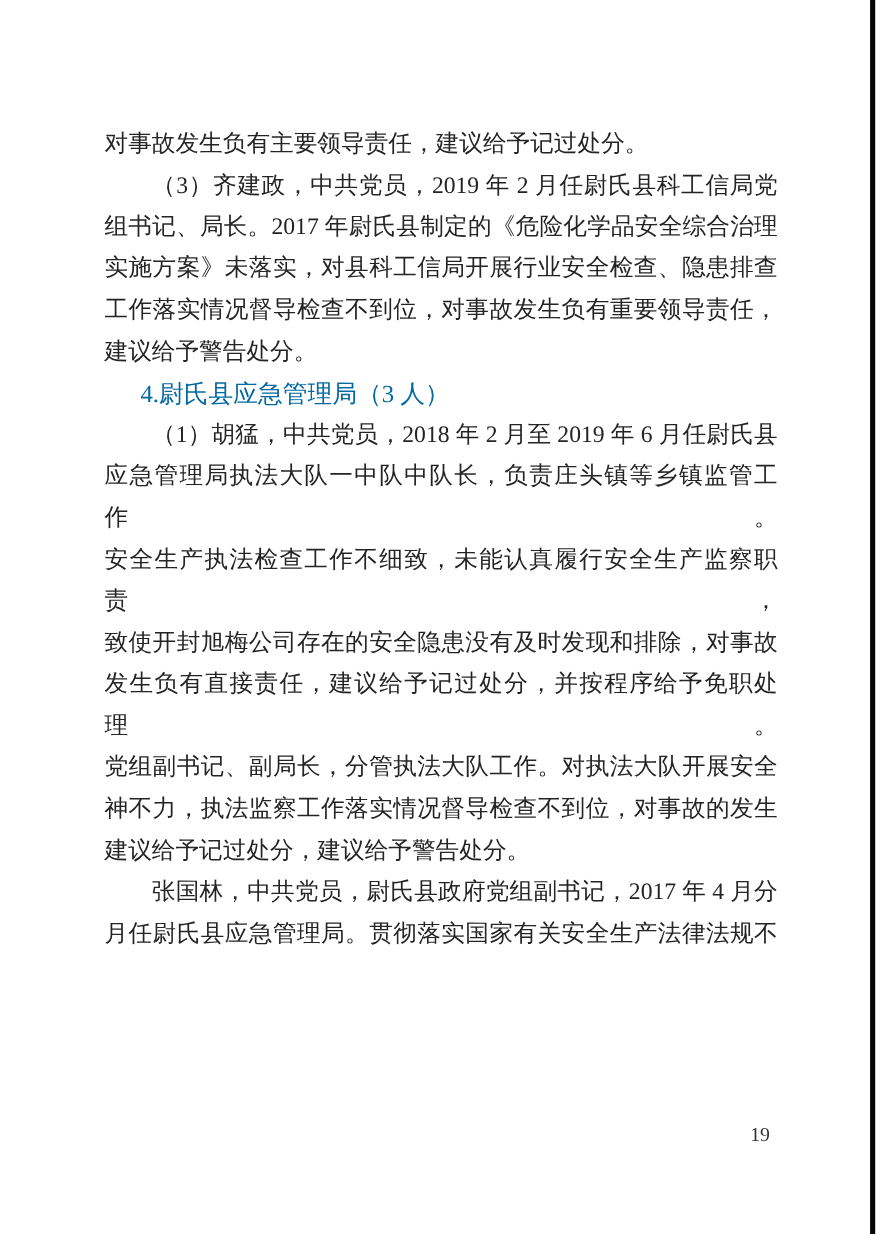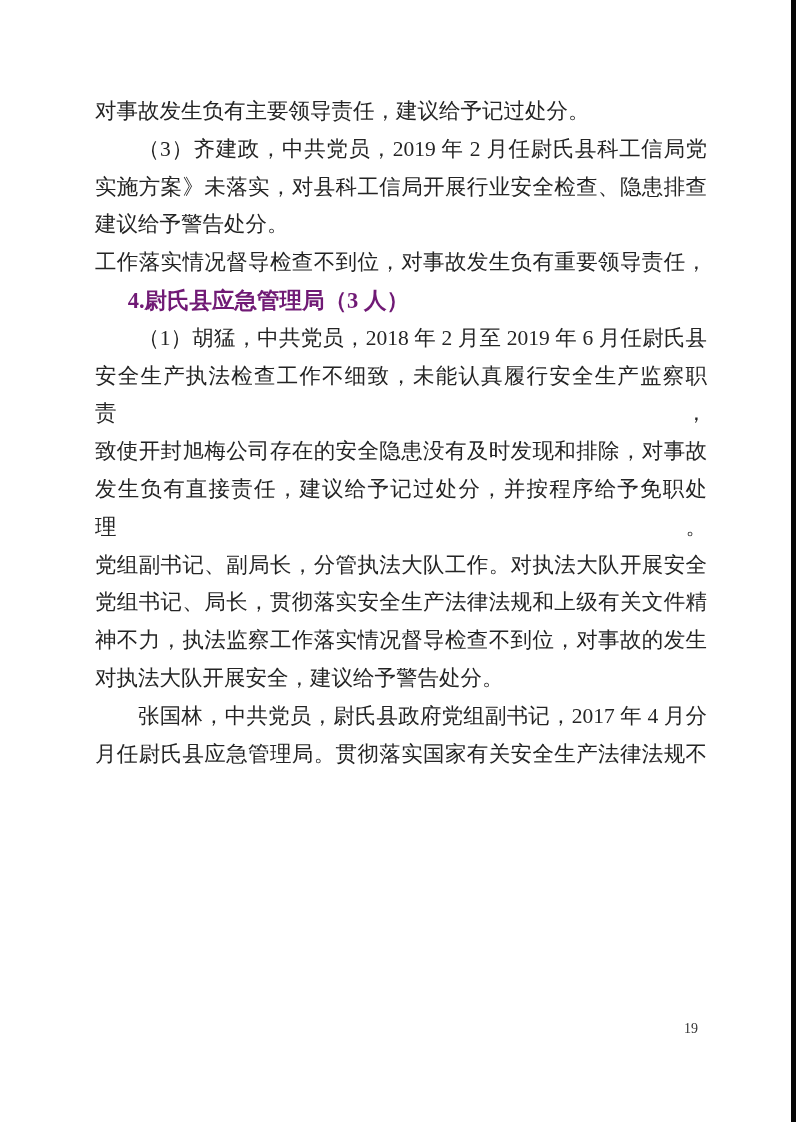--- a/index.html
+++ b/index.html
@@ -11,21 +11,21 @@
     position: relative;
     width: 796px;
     height: 1122px;
     background: #ffffff;
     overflow: hidden;
     font-family: "Liberation Serif", "DejaVu Serif", serif;
   }
   .content {
     position: absolute;
     left: 95px;
-    top: 93px;
+    top: 112px;
     width: 612px;
     font-size: 21.5px;
     line-height: 37.8px;
     color: #242424;
   }
   .line {
     white-space: normal;
   }
   .line.justify {
     text-align: justify;
@@ -33,61 +33,62 @@
   }
   .line.indent-justify {
     text-indent: 2em;
     text-align: justify;
     text-align-last: justify;
   }
   .line.plain {
     text-align: left;
   }
   .line.heading {
-    font-weight: 700;
-    color: #701a75;
+    font-weight: 400;
+    color: #0369a1;
     text-indent: 1.45em;
     font-size: 22.5px;
   }
   .page-number {
     position: absolute;
     left: 676px;
     top: 1021px;
     width: 30px;
     text-align: center;
-    font-size: 14px;
+    font-size: 18px;
     color: #333333;
     font-family: "Liberation Serif", serif;
   }
   .scan-bar {
     position: absolute;
     top: 0;
     right: 0;
     width: 5px;
     height: 1122px;
     background: #060606;
   }
 </style>
 </head>
 <body>
 
 <div class="page">
   <div class="content">
       <div class="line plain">对事故发生负有主要领导责任，建议给予记过处分。</div>
       <div class="line indent-justify">（3）齐建政，中共党员，2019 年 2 月任尉氏县科工信局党</div>
+      <div class="line justify">组书记、局长。2017 年尉氏县制定的《危险化学品安全综合治理</div>
       <div class="line justify">实施方案》未落实，对县科工信局开展行业安全检查、隐患排查</div>
+      <div class="line justify">工作落实情况督导检查不到位，对事故发生负有重要领导责任，</div>
       <div class="line plain">建议给予警告处分。</div>
-      <div class="line justify">工作落实情况督导检查不到位，对事故发生负有重要领导责任，</div>
       <div class="line heading">4.尉氏县应急管理局（3 人）</div>
       <div class="line indent-justify">（1）胡猛，中共党员，2018 年 2 月至 2019 年 6 月任尉氏县</div>
+      <div class="line justify">应急管理局执法大队一中队中队长，负责庄头镇等乡镇监管工作。</div>
       <div class="line justify">安全生产执法检查工作不细致，未能认真履行安全生产监察职责，</div>
       <div class="line justify">致使开封旭梅公司存在的安全隐患没有及时发现和排除，对事故</div>
       <div class="line justify">发生负有直接责任，建议给予记过处分，并按程序给予免职处理。</div>
       <div class="line justify">党组副书记、副局长，分管执法大队工作。对执法大队开展安全</div>
-      <div class="line justify">党组书记、局长，贯彻落实安全生产法律法规和上级有关文件精</div>
       <div class="line justify">神不力，执法监察工作落实情况督导检查不到位，对事故的发生</div>
-      <div class="line plain">对执法大队开展安全，建议给予警告处分。</div>
+      <div class="line plain">建议给予记过处分，建议给予警告处分。</div>
       <div class="line indent-justify">张国林，中共党员，尉氏县政府党组副书记，2017 年 4 月分</div>
       <div class="line justify">月任尉氏县应急管理局。贯彻落实国家有关安全生产法律法规不</div>
     </div>
   <div class="page-number">19</div>
   <div class="scan-bar"></div>
 </div>
 
 </body></html>

